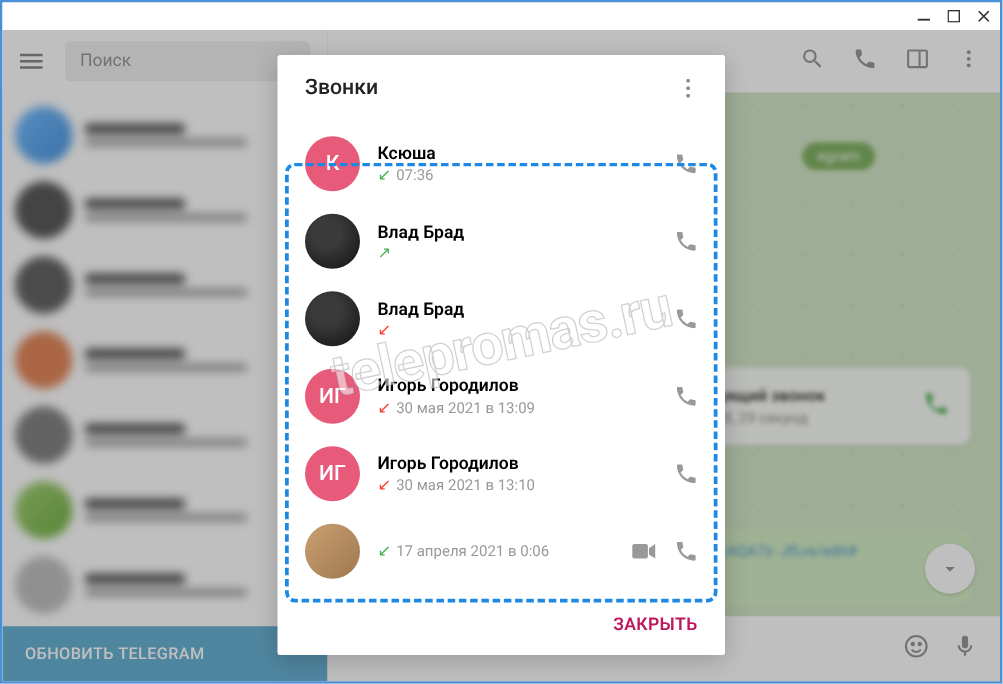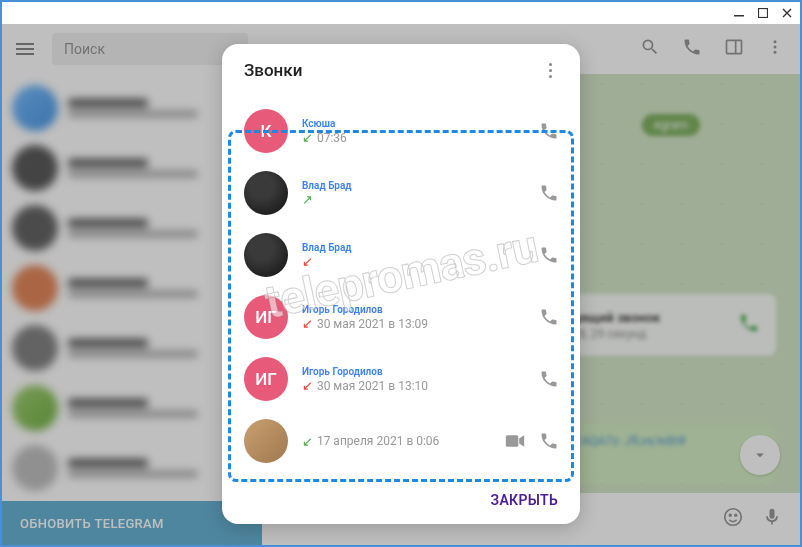--- a/index.html
+++ b/index.html
@@ -29,42 +29,42 @@
   .pill { position:absolute; background:#7aae5a; color:#fff; padding:4px 12px; border-radius:12px; font-size:12px; }
   .call-card { position:absolute; right:24px; top:210px; width:220px; height:62px; background:#fff; border-radius:8px; display:flex; align-items:center; justify-content:space-between; padding:0 16px; box-shadow:0 1px 2px rgba(0,0,0,.08);}
   .call-card .ct { display:flex; flex-direction:column; gap:2px; }
   .call-card .t1{font-size:13px;font-weight:600;color:#333;} .call-card .t2{font-size:12px;color:#888;}
   .link-card { position:absolute; right:24px; top:340px; width:220px; height:60px; background:#d4efc4; border-radius:8px; padding:10px 14px; font-size:12px; color:#4a90d9; word-break:break-all; }
   .input-bar { position:absolute; bottom:0; left:0; right:0; height:52px; background:#fff; display:flex; align-items:center; justify-content:flex-end; padding:0 18px; gap:18px; }
   .scroll-fab { position:absolute; right:20px; bottom:70px; width:40px; height:40px; border-radius:50%; background:#fff; box-shadow:0 1px 3px rgba(0,0,0,.15); display:flex; align-items:center; justify-content:center; }
 
   
   .overlay { position:absolute; inset:24px 2px 2px 2px; background:rgba(0,0,0,.25); }
-  .modal { position:absolute; left:222px; top:44px; width:358px; height:480px; background:#fff; border-radius:16px; box-shadow:0 4px 20px rgba(0,0,0,.2); display:flex; flex-direction:column; }
+  .modal { position:absolute; left:222px; top:44px; width:358px; height:480px; background:#fff; border-radius:2px; box-shadow:0 4px 20px rgba(0,0,0,.2); display:flex; flex-direction:column; }
   .modal-header { height:52px; display:flex; align-items:center; justify-content:space-between; padding:0 22px; }
   .modal-title { font-size:17px; font-weight:500; color:#222; }
   .more-dots { display:flex; flex-direction:column; gap:3px; cursor:pointer; padding:6px; }
   .more-dots span{width:3px;height:3px;background:#888;border-radius:50%;}
   .highlight-box { position:absolute; left:6px; right:6px; top:86px; bottom:42px; border:3px dashed #1e88e5; border-radius:8px; pointer-events:none; }
   .call-list { flex:1; overflow:hidden; padding:4px 0; }
   .call-item { height:62px; display:flex; align-items:center; padding:0 20px 0 22px; gap:14px; position:relative; }
   .call-ava { width:44px; height:44px; border-radius:50%; display:flex; align-items:center; justify-content:center; color:#fff; font-size:17px; font-weight:500; flex-shrink:0; }
   .call-ava.pink { background:#e85a7a; }
   .call-ava.photo1 { background:radial-gradient(circle at 40% 35%, #3a3a3a 30%, #222 70%); }
   .call-ava.photo2 { background:linear-gradient(135deg,#c8a070,#a07850); }
   .call-info { flex:1; min-width:0; }
-  .call-name { font-size:10px; font-weight:600; color:#3b82f6; margin-bottom:2px; }
+  .call-name { font-size:14px; font-weight:600; color:#000000; margin-bottom:2px; }
   .call-meta { font-size:12px; color:#999; display:flex; align-items:center; gap:4px; }
   .arrow { font-size:13px; line-height:1; }
   .arrow.out{color:#4caf50;} .arrow.in{color:#4caf50;} .arrow.miss{color:#f44336;}
   .call-action { width:22px; height:22px; display:flex; align-items:center; justify-content:center; }
   .call-action.vid { margin-right:6px; }
   .actions-wrap { display:flex; align-items:center; gap:6px; }
   .modal-footer { height:48px; display:flex; align-items:center; justify-content:flex-end; padding:0 22px; }
-  .close-btn { color:#4c1d95; font-size:14px; font-weight:600; letter-spacing:.3px; cursor:pointer; background:none; border:none; }
+  .close-btn { color:#be185d; font-size:14px; font-weight:600; letter-spacing:.3px; cursor:pointer; background:none; border:none; }
 
   .watermark { position:absolute; left:50%; top:50%; transform:translate(-50%,-50%) rotate(-12deg); font-size:46px; font-weight:700; color:rgba(255,255,255,.55); -webkit-text-stroke:1px rgba(120,120,120,.35); pointer-events:none; letter-spacing:-1px; }
 </style>
 </head>
 <body>
 
 <div class="outer-border"></div>
 
 <div class="titlebar">
   <span class="title-text"></span>

